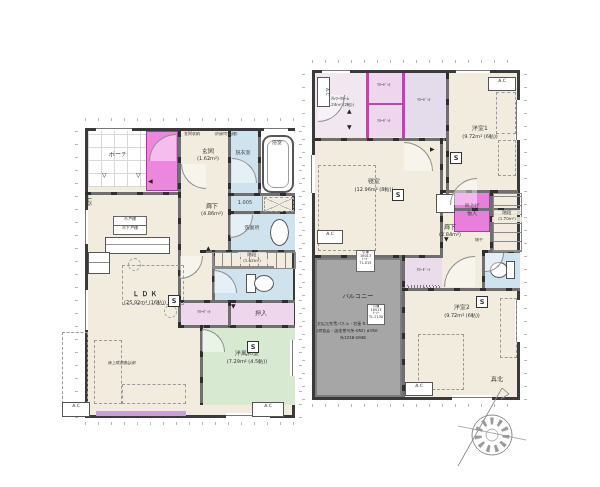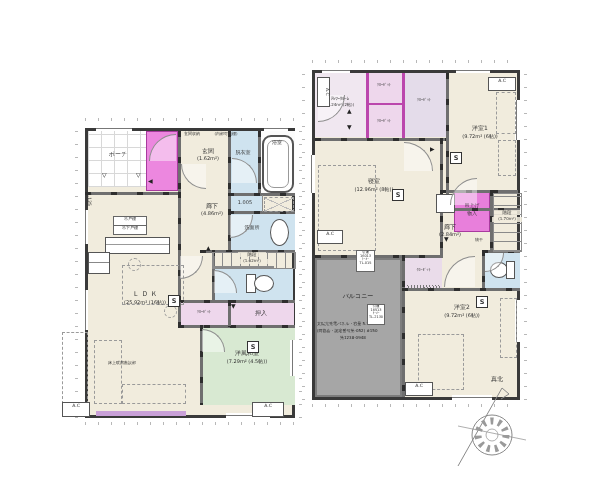--- a/index.html
+++ b/index.html
@@ -1,21 +1,21 @@
 <!DOCTYPE html>
 <html><head>
 <meta charset="utf-8">
 <style>
   html,body{margin:0;padding:0;}
   body{width:600px;height:487px;position:relative;background:#ffffff;
        font-family:"DejaVu Sans",sans-serif;color:#333;overflow:hidden;}
   .abs{position:absolute;box-sizing:border-box;}
   .plan{position:absolute;box-sizing:border-box;border:3px solid #3a3a3a;background:#f1ecdd;}
   .lbl{position:absolute;font-size:6.5px;line-height:1.2;text-align:center;white-space:nowrap;color:#333;}
-  .s5{font-size:5px;} .s45{font-size:4.5px;} .s4{font-size:4px;} .s6{font-size:6px;} .s7{font-size:7px;letter-spacing:2px;}
+  .s5{font-size:5px;} .s45{font-size:4.5px;} .s4{font-size:4px;} .s6{font-size:6px;} .s7{font-size:7px;letter-spacing:2px;font-weight:bold;}
   .wh{position:absolute;height:3px;background:repeating-linear-gradient(90deg,#2e2e2e 0 6px,#6f6f6f 6px 26px);}
   .wv{position:absolute;width:3px;background:repeating-linear-gradient(180deg,#2e2e2e 0 6px,#6f6f6f 6px 26px);}
   .wp{background:#bb47ad !important;}
   .tline{position:absolute;background:#8a8a8a;}
   .winh{position:absolute;height:5px;background:linear-gradient(#fff 0 1.5px,#777 1.5px 2.5px,#fff 2.5px 5px);}
   .winv{position:absolute;width:5px;background:linear-gradient(90deg,#fff 0 1.5px,#777 1.5px 2.5px,#fff 2.5px 5px);}
   .arc{position:absolute;border:0 solid #8d8d8d;background:rgba(255,255,255,.45);}
   .arc-tl{border-radius:100% 0 0 0;border-top-width:1px;border-left-width:1px;}
   .arc-tr{border-radius:0 100% 0 0;border-top-width:1px;border-right-width:1px;}
   .arc-bl{border-radius:0 0 0 100%;border-bottom-width:1px;border-left-width:1px;}

